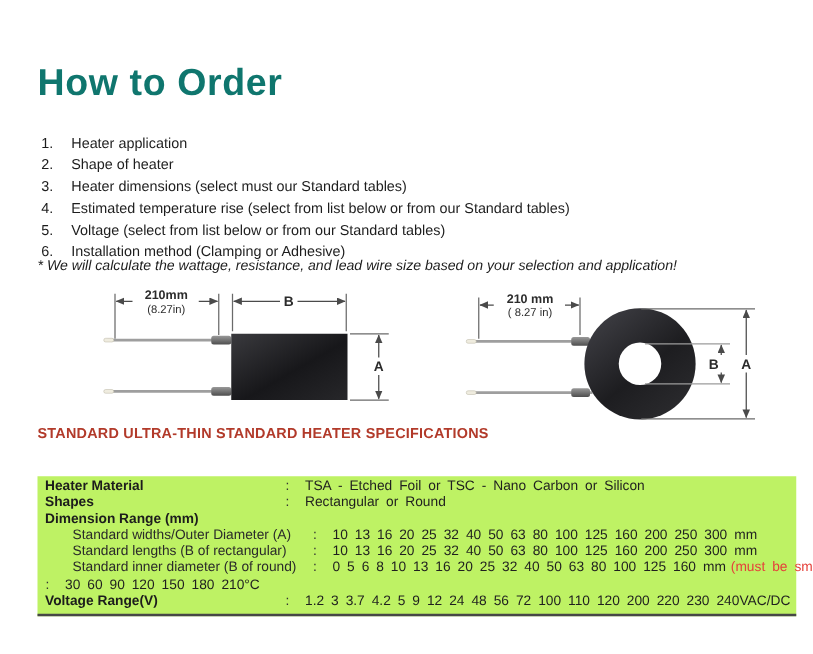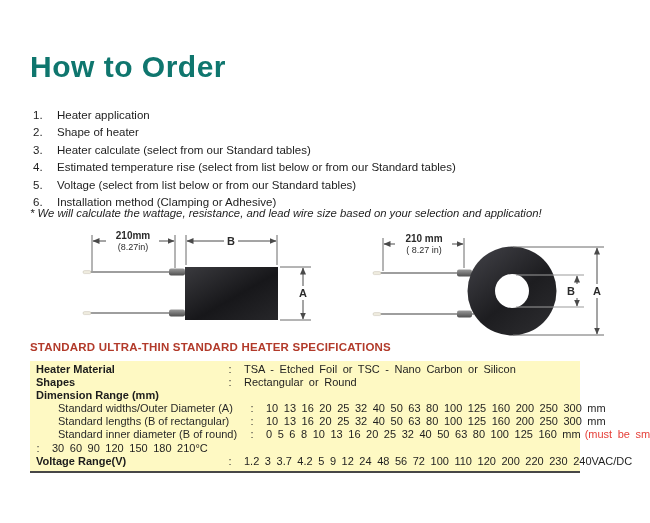--- a/index.html
+++ b/index.html
@@ -8,21 +8,21 @@
   .title{position:absolute;left:30px;top:52px;font-size:30px;line-height:30px;
          font-weight:bold;color:#0f766e;letter-spacing:.5px;}
   .intro{position:absolute;left:30px;top:91px;font-size:11.5px;color:#1d1d1d;}
   .steps{position:absolute;left:33px;top:107px;width:600px;}
   .step{display:flex;height:17.4px;line-height:17.4px;font-size:11.5px;color:#1d1d1d;}
   .step .num{width:24px;flex:0 0 24px;}
   .note{position:absolute;left:30px;top:207px;font-size:11.3px;font-style:italic;color:#1d1d1d;}
   .diagram-svg{position:absolute;left:0;top:226px;}
   .spec-heading{position:absolute;left:30px;top:341px;font-size:11.5px;font-weight:bold;
                 color:#B23A2A;letter-spacing:.2px;}
-  .spec-table{position:absolute;left:30px;top:361px;width:550px;background:#fef9c3;
+  .spec-table{position:absolute;left:30px;top:381px;width:607px;background:#bef264;
               border-bottom:2px solid #474747;padding:2px 0 3px 0;font-size:11px;}
   .trow{display:flex;height:13.1px;line-height:13.1px;white-space:nowrap;}
   .tlabel{flex:0 0 186px;padding-left:6px;overflow:hidden;}
   .tlabel.bold{font-weight:bold;color:#1c1c1c;}
   .tlabel.indent{padding-left:28px;font-weight:normal;color:#2a2a2a;}
   .tcolon{flex:0 0 16px;text-align:center;color:#333;}
   .tval{flex:1;padding-left:6px;word-spacing:2.5px;color:#1f1f1f;}
   .tnote{color:#E5403A;padding-left:4px;}
   svg text{font-family:"Liberation Sans",sans-serif;}
   .dimtxt{fill:#2b2b2b;font-weight:bold;}
@@ -38,21 +38,21 @@
     <div class="step">
       <span class="num">1.</span>
       <span>Heater application</span>
     </div>
     <div class="step">
       <span class="num">2.</span>
       <span>Shape of heater</span>
     </div>
     <div class="step">
       <span class="num">3.</span>
-      <span>Heater calculate (select from our Standard tables)</span>
+      <span>Heater dimensions (select must our Standard tables)</span>
     </div>
     <div class="step">
       <span class="num">4.</span>
       <span>Estimated temperature rise (select from list below or from our Standard tables)</span>
     </div>
     <div class="step">
       <span class="num">5.</span>
       <span>Voltage (select from list below or from our Standard tables)</span>
     </div>
     <div class="step">

